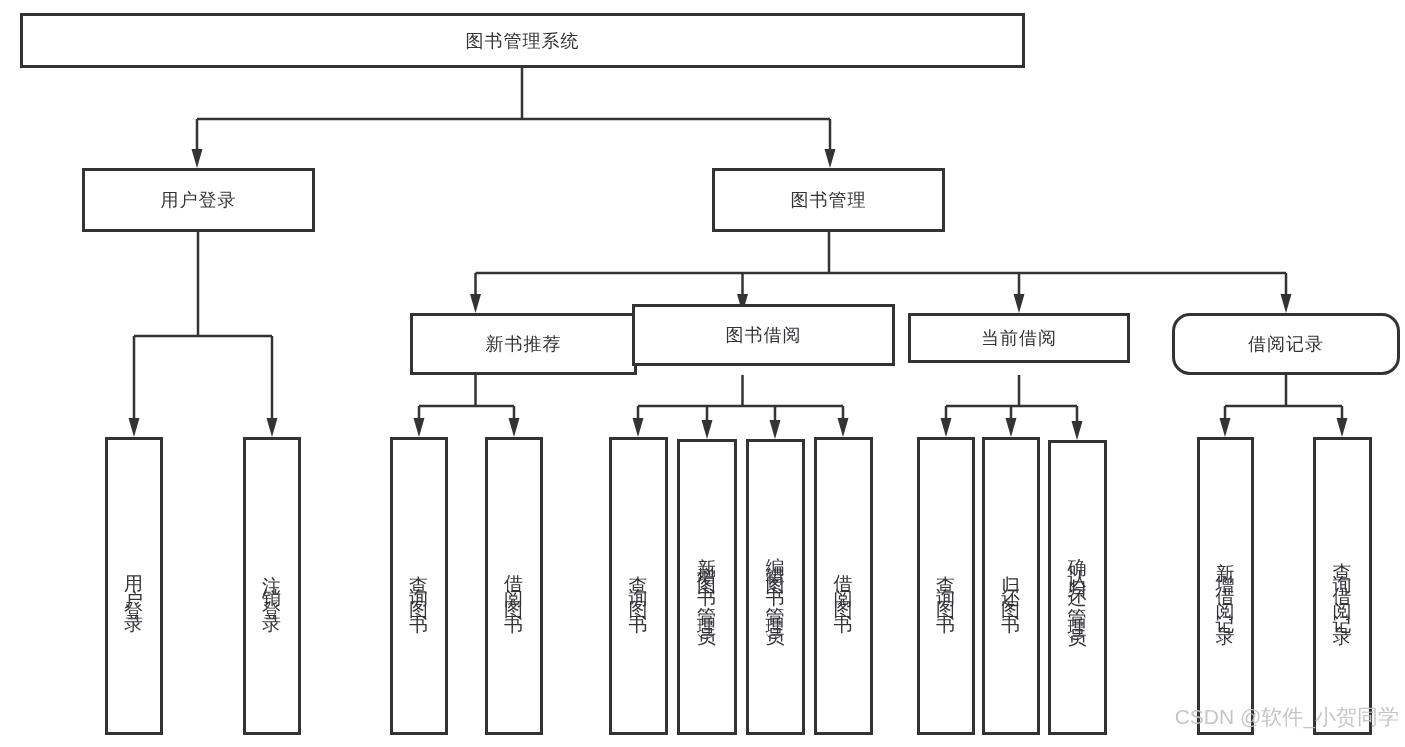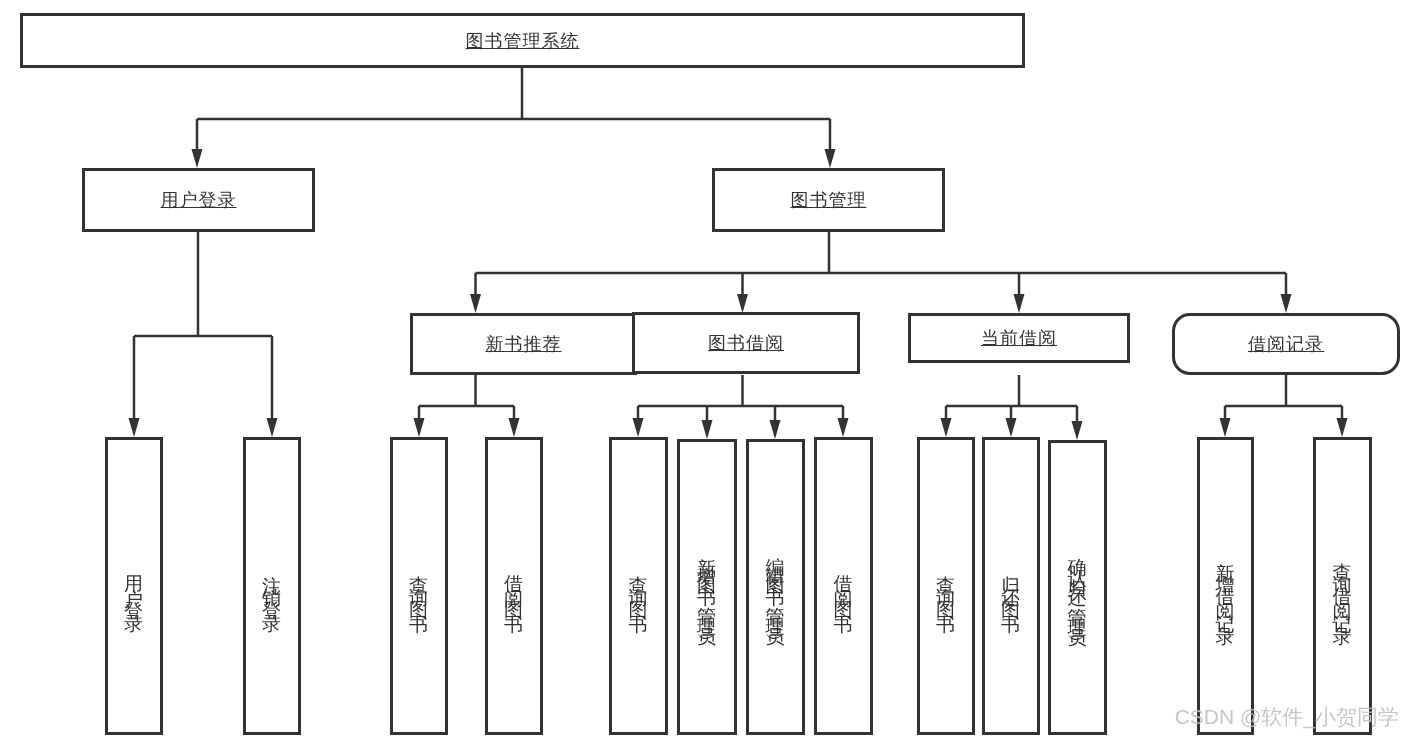--- a/index.html
+++ b/index.html
@@ -5,21 +5,21 @@
   html,body{margin:0;padding:0;background:#ffffff;}
   .canvas{
     position:relative;width:1405px;height:747px;background:#ffffff;
     font-family:"Liberation Sans",sans-serif;overflow:hidden;
   }
   .box{
     position:absolute;box-sizing:border-box;background:#ffffff;
     border:3px solid #333333;display:flex;align-items:center;justify-content:center;
     color:#323237;z-index:2;
   }
-  .hbox{font-size:18px;letter-spacing:1px;text-decoration:underline;}
+  .hbox{font-size:18px;letter-spacing:1px;}
   .vbox .lbl{
     writing-mode:vertical-rl;text-orientation:mixed;
     font-size:19px;letter-spacing:13px;line-height:1;
   }
   .vbox.tight .lbl{letter-spacing:10px;}
   svg.wires{position:absolute;left:0;top:0;z-index:1;}
   .wire{stroke:#333333;stroke-width:2.5;fill:none;}
   .head{fill:#333333;stroke:none;}
   .watermark{
     position:absolute;right:6px;bottom:16px;font-size:21px;
@@ -107,21 +107,21 @@
   <div class="box hbox" style="left:82px;top:168px;width:233px;height:64px;">
     <span class="lbl">用户登录</span>
   </div>
   <div class="box hbox" style="left:712px;top:168px;width:233px;height:64px;">
     <span class="lbl">图书管理</span>
   </div>
 
   <div class="box hbox" style="left:362px;top:313px;width:227px;height:62px;margin-left:48px;">
     <span class="lbl">新书推荐</span>
   </div>
-  <div class="box hbox" style="left:632px;top:312px;width:228px;height:62px;">
+  <div class="box hbox" style="left:632px;top:304px;width:263px;height:62px;">
     <span class="lbl">图书借阅</span>
   </div>
   <div class="box hbox" style="left:908px;top:313px;width:222px;height:50px;">
     <span class="lbl">当前借阅</span>
   </div>
   <div class="box hbox" style="left:1172px;top:313px;width:228px;height:62px;border-radius:18px;">
     <span class="lbl">借阅记录</span>
   </div>
 
   <div class="box vbox" style="left:105px;top:437px;width:58px;height:298px;">

